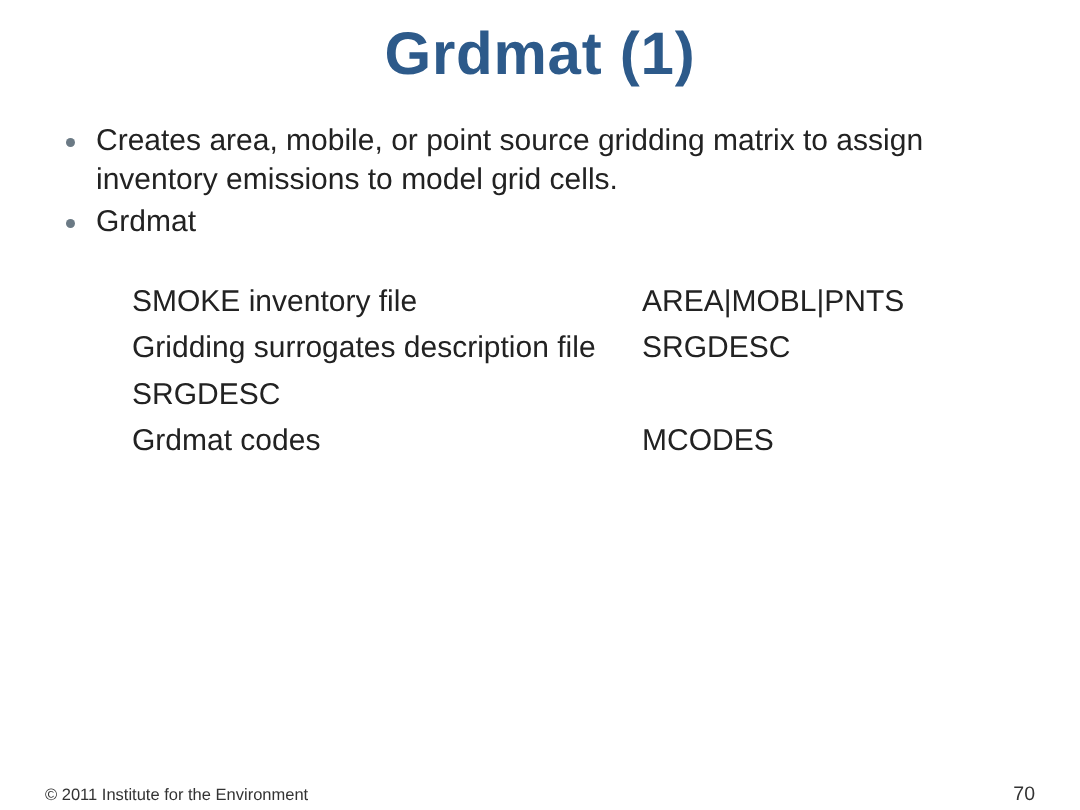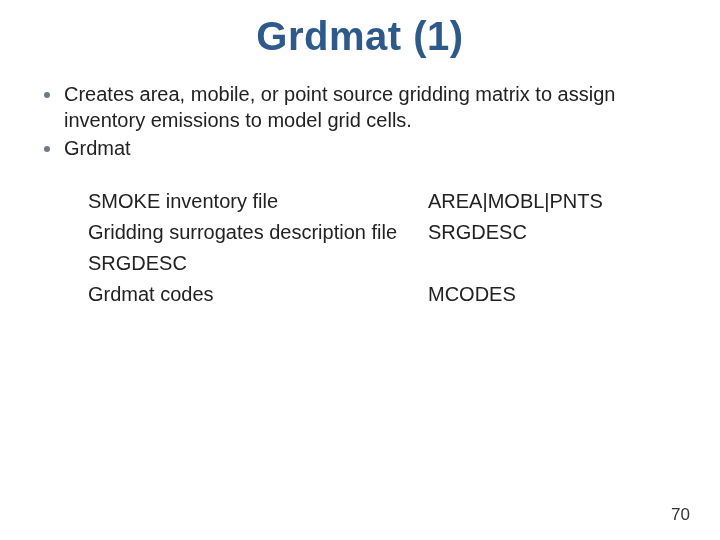--- a/index.html
+++ b/index.html
@@ -10,21 +10,21 @@
   .content { margin-top: 22px; padding: 0 44px; font-size: 20px; }
   .bullet-row { display: flex; align-items: flex-start; margin-bottom: 2px; }
   .bullet-dot { width: 6px; height: 6px; background: #6b7a85; border-radius: 50%; margin-top: 11px; margin-right: 14px; flex: 0 0 auto; }
   .bullet-text { line-height: 1.3; }
   .indent-block { margin-left: 44px; margin-top: 26px; }
   .row2col { display: flex; margin-bottom: 2px; }
   .col-left { width: 340px; }
   .col-right { }
   .row2col span { font-size: 20px; line-height: 1.45; }
   .footer { position: absolute; left: 30px; bottom: 18px; font-size: 11px; font-family: Arial, sans-serif; color: #333; }
-  .page-num { position: absolute; right: 30px; bottom: 29px; font-size: 17px; font-family: Arial, sans-serif; color: #333; }
+  .page-num { position: absolute; right: 30px; bottom: 18px; font-size: 13px; font-family: Arial, sans-serif; color: #333; }
 </style>
 </head>
 <body>
 
 <div class="slide">
 
   <h1 class="title">
     <span>Grdmat</span>
     <span class="part">(1)</span>
   </h1>
@@ -54,15 +54,16 @@
         <span class="col-right">SRGDESC</span>
       </div>
       <div class="row2col">
         <span class="col-left">Grdmat codes</span>
         <span class="col-right">MCODES</span>
       </div>
     </div>
 
   </div>
 
+  <div class="footer">© 2011 Institute for the Environment</div>
   <div class="page-num">70</div>
 
 </div>
 
 </body></html>

